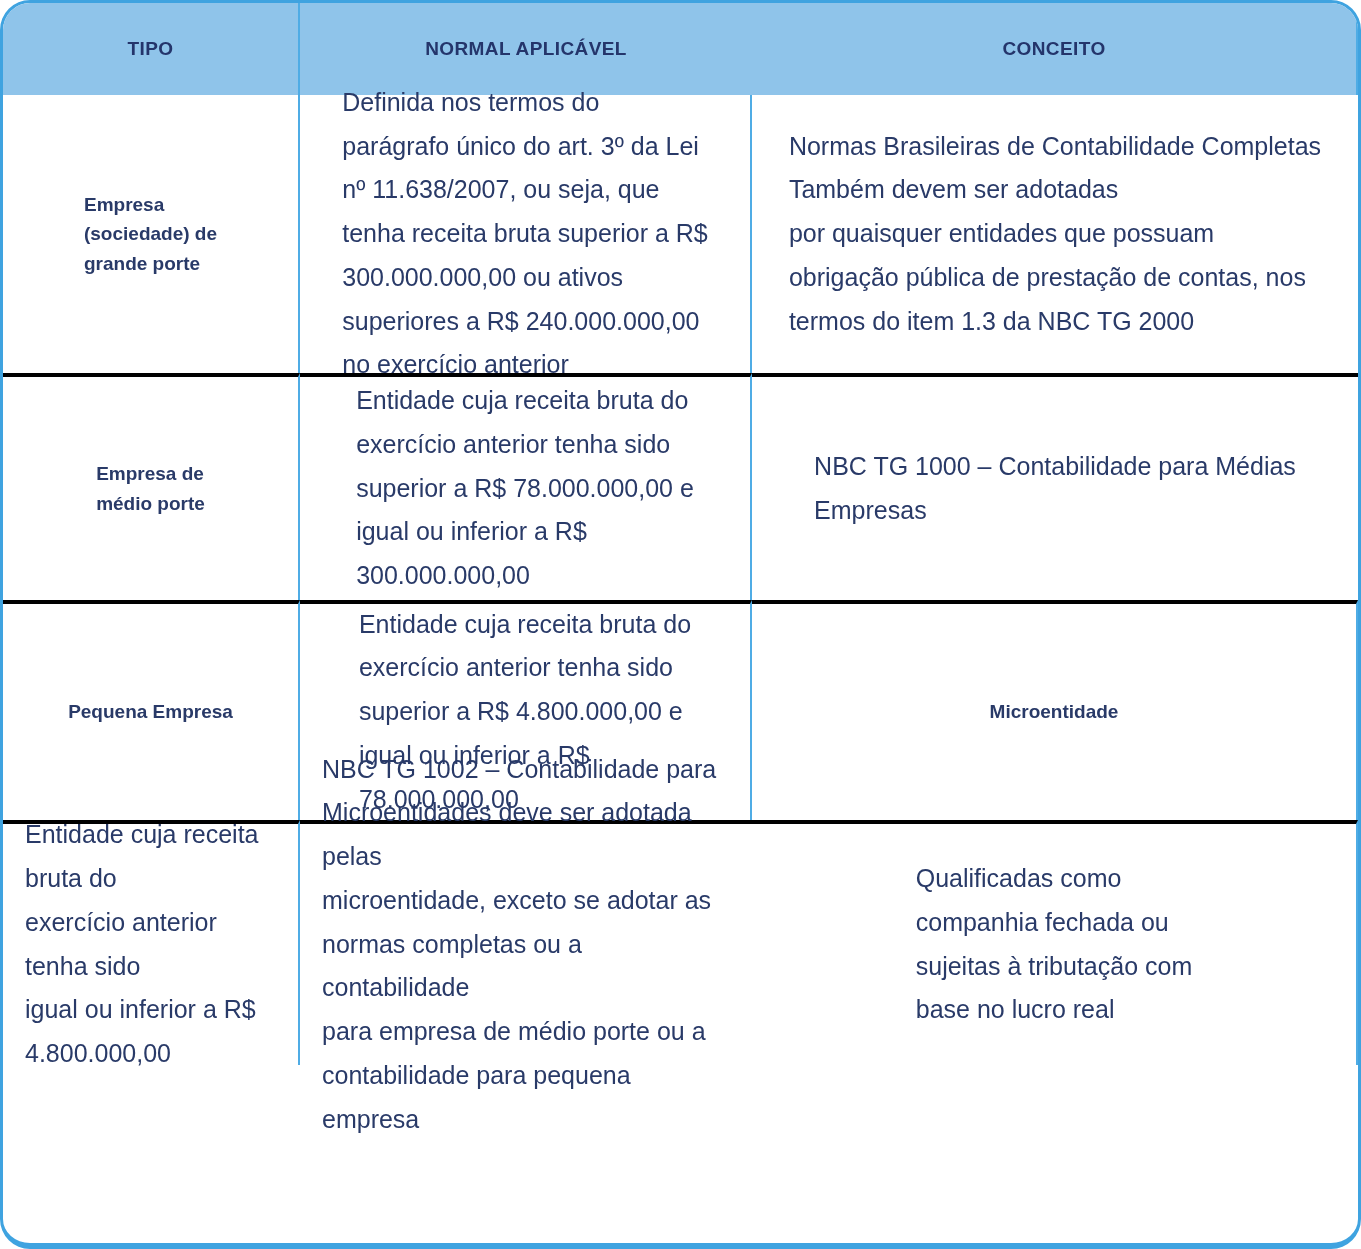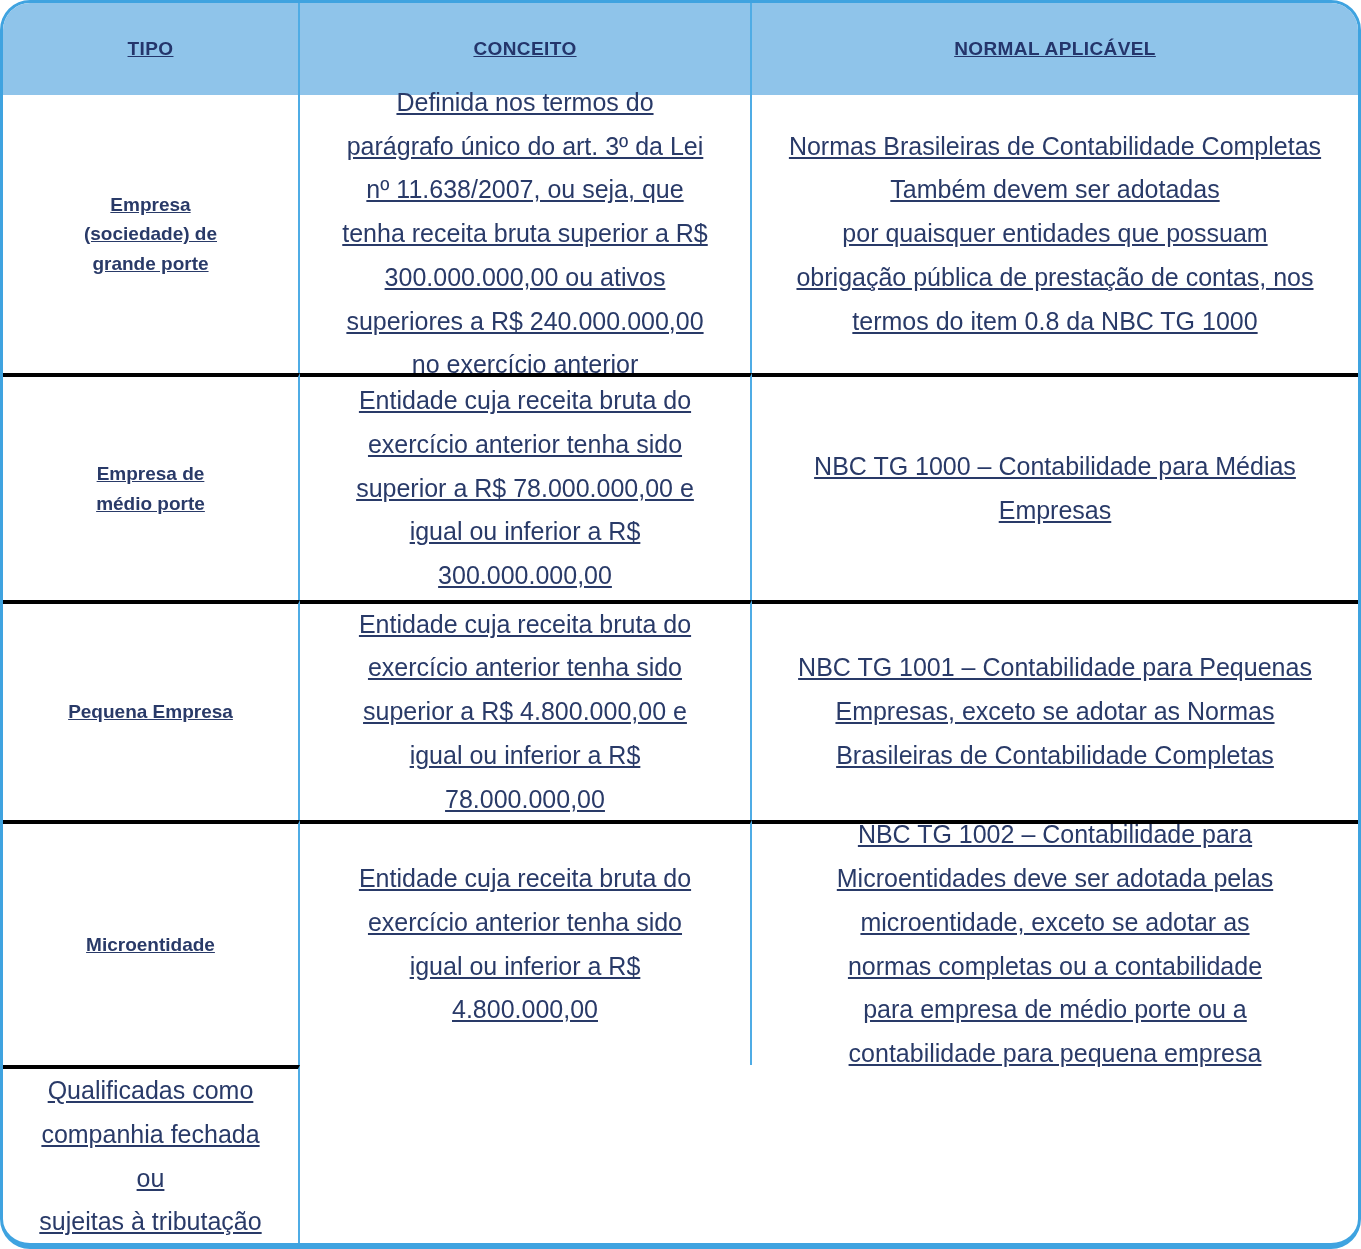--- a/index.html
+++ b/index.html
@@ -19,26 +19,25 @@
     overflow: hidden;
     background: #ffffff;
     display: grid;
     grid-template-columns: 297px 452px 1fr;
     grid-template-rows: 92px 278px 227px 220px 245px 1fr;
   }
   .cell {
     display: flex;
     align-items: center;
     justify-content: center;
-    text-align: center;
+    text-align: left;
     box-sizing: border-box;
-    padding: 0 22px;
+    padding: 10px 22px;
     color: #293A68;
     white-space: pre-line;
-    text-decoration: underline;
   }
   .cell.col-1, .cell.col-2 {
     border-right: 2px solid #4FACE5;
   }
   .cell.row-sep {
     border-top: 4px solid #000000;
   }
   .cell.header {
     background: #8FC4EA;
     font-weight: 700;
@@ -55,58 +54,55 @@
     font-size: 25px;
     line-height: 1.75;
   }
 </style>
 </head>
 <body>
 
 <div class="table-wrap">
 
   <div class="cell header col-1">TIPO</div>
+  <div class="cell header col-3">NORMAL APLICÁVEL</div>
   <div class="cell header col-2">CONCEITO</div>
-  <div class="cell header col-3">NORMAL APLICÁVEL</div>
 
   <div class="cell tipo col-1">Empresa
 (sociedade) de
 grande porte</div>
   <div class="cell body-text col-2">Definida nos termos do
 parágrafo único do art. 3º da Lei
 nº 11.638/2007, ou seja, que
 tenha receita bruta superior a R$
 300.000.000,00 ou ativos
 superiores a R$ 240.000.000,00
 no exercício anterior</div>
   <div class="cell body-text col-3">Normas Brasileiras de Contabilidade Completas
 Também devem ser adotadas
 por quaisquer entidades que possuam
 obrigação pública de prestação de contas, nos
-termos do item 0.8 da NBC TG 1000</div>
+termos do item 1.3 da NBC TG 2000</div>
 
   <div class="cell tipo col-1 row-sep">Empresa de
 médio porte</div>
   <div class="cell body-text col-2 row-sep">Entidade cuja receita bruta do
 exercício anterior tenha sido
 superior a R$ 78.000.000,00 e
 igual ou inferior a R$
 300.000.000,00</div>
   <div class="cell body-text col-3 row-sep">NBC TG 1000 – Contabilidade para Médias
 Empresas</div>
 
   <div class="cell tipo col-1 row-sep">Pequena Empresa</div>
   <div class="cell body-text col-2 row-sep">Entidade cuja receita bruta do
 exercício anterior tenha sido
 superior a R$ 4.800.000,00 e
 igual ou inferior a R$
 78.000.000,00</div>
-  <div class="cell body-text col-3 row-sep">NBC TG 1001 – Contabilidade para Pequenas
-Empresas, exceto se adotar as Normas
-Brasileiras de Contabilidade Completas</div>
 
   <div class="cell tipo col-1 row-sep">Microentidade</div>
   <div class="cell body-text col-2 row-sep">Entidade cuja receita bruta do
 exercício anterior tenha sido
 igual ou inferior a R$
 4.800.000,00</div>
   <div class="cell body-text col-3 row-sep">NBC TG 1002 – Contabilidade para
 Microentidades deve ser adotada pelas
 microentidade, exceto se adotar as
 normas completas ou a contabilidade

